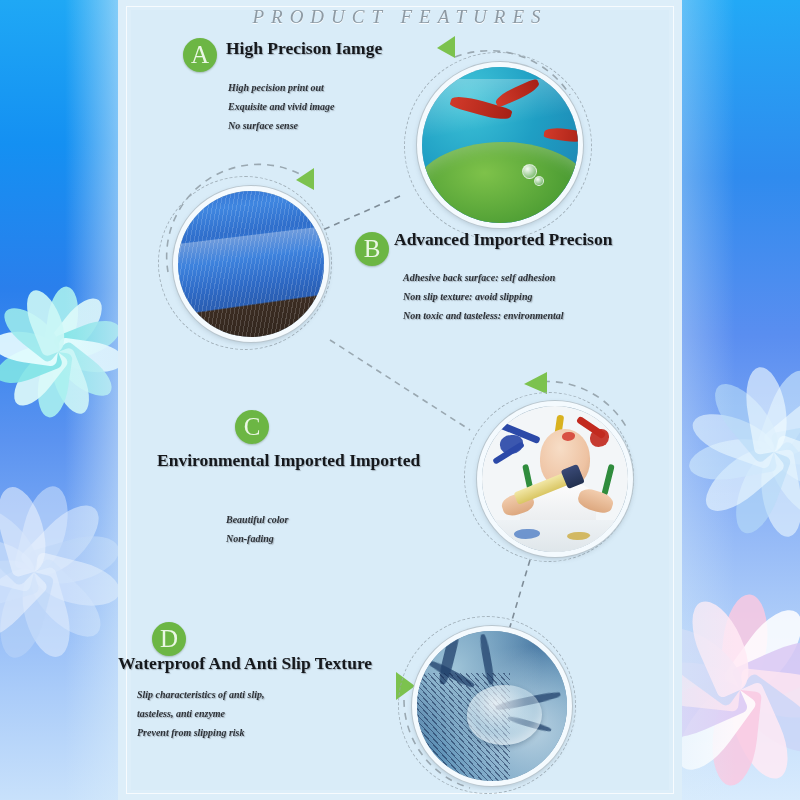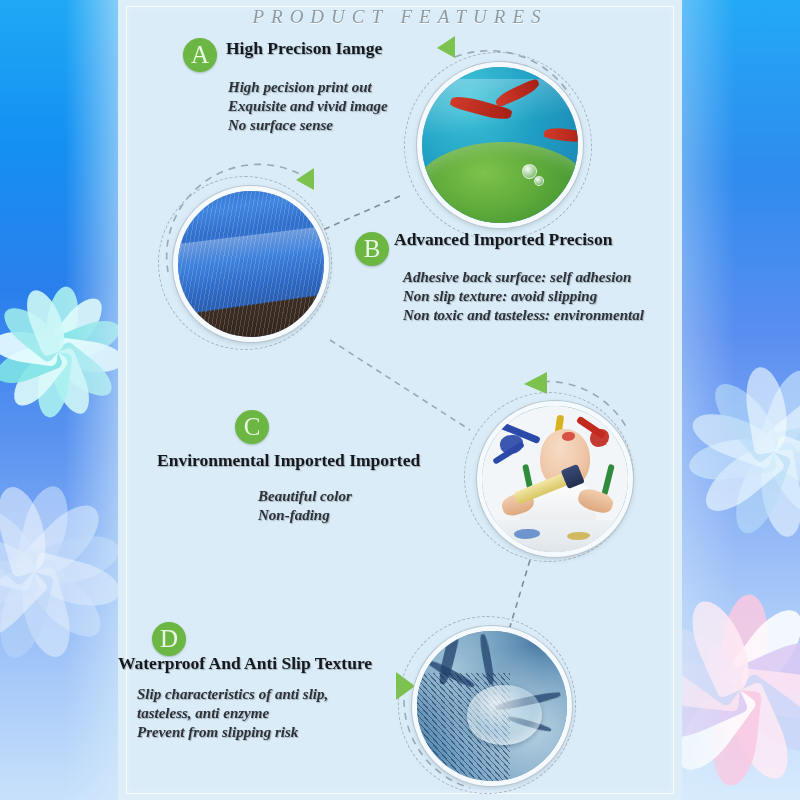--- a/index.html
+++ b/index.html
@@ -108,21 +108,21 @@
     font-size: 17.5px;
     font-weight: bold;
     color: #15181c;
     white-space: nowrap;
     text-shadow: 1px 1px 1px rgba(120,130,140,.55);
   }
   .bullets {
     position: absolute;
     font-style: italic;
     font-weight: bold;
-    font-size: 15px;
+    font-size: 10px;
     line-height: 19px;
     color: #2d3238;
     text-shadow: 1px 1px 1px rgba(130,140,150,.6);
     white-space: nowrap;
   }
 
   
   .photo {
     position: absolute;
     border-radius: 50%;
@@ -422,21 +422,21 @@
   <div class="badge" style="left:355px;top:232px;">B</div>
   <div class="heading" style="left:394px;top:229px;">Advanced Imported Precison</div>
   <div class="bullets" style="left:403px;top:268px;">
     <div>Adhesive back surface: self adhesion</div>
     <div>Non slip texture: avoid slipping</div>
     <div>Non toxic and tasteless: environmental</div>
   </div>
 
   <div class="badge" style="left:235px;top:410px;">C</div>
   <div class="heading" style="left:157px;top:450px;">Environmental Imported Imported</div>
-  <div class="bullets" style="left:226px;top:487px;margin-left:32px;">
+  <div class="bullets" style="left:226px;top:510px;">
     <div>Beautiful color</div>
     <div>Non-fading</div>
   </div>
 
   <div class="badge" style="left:152px;top:622px;">D</div>
   <div class="heading" style="left:118px;top:653px;">Waterproof And Anti Slip Texture</div>
   <div class="bullets" style="left:137px;top:685px;">
     <div>Slip characteristics of anti slip,</div>
     <div>tasteless, anti enzyme</div>
     <div>Prevent from slipping risk</div>

